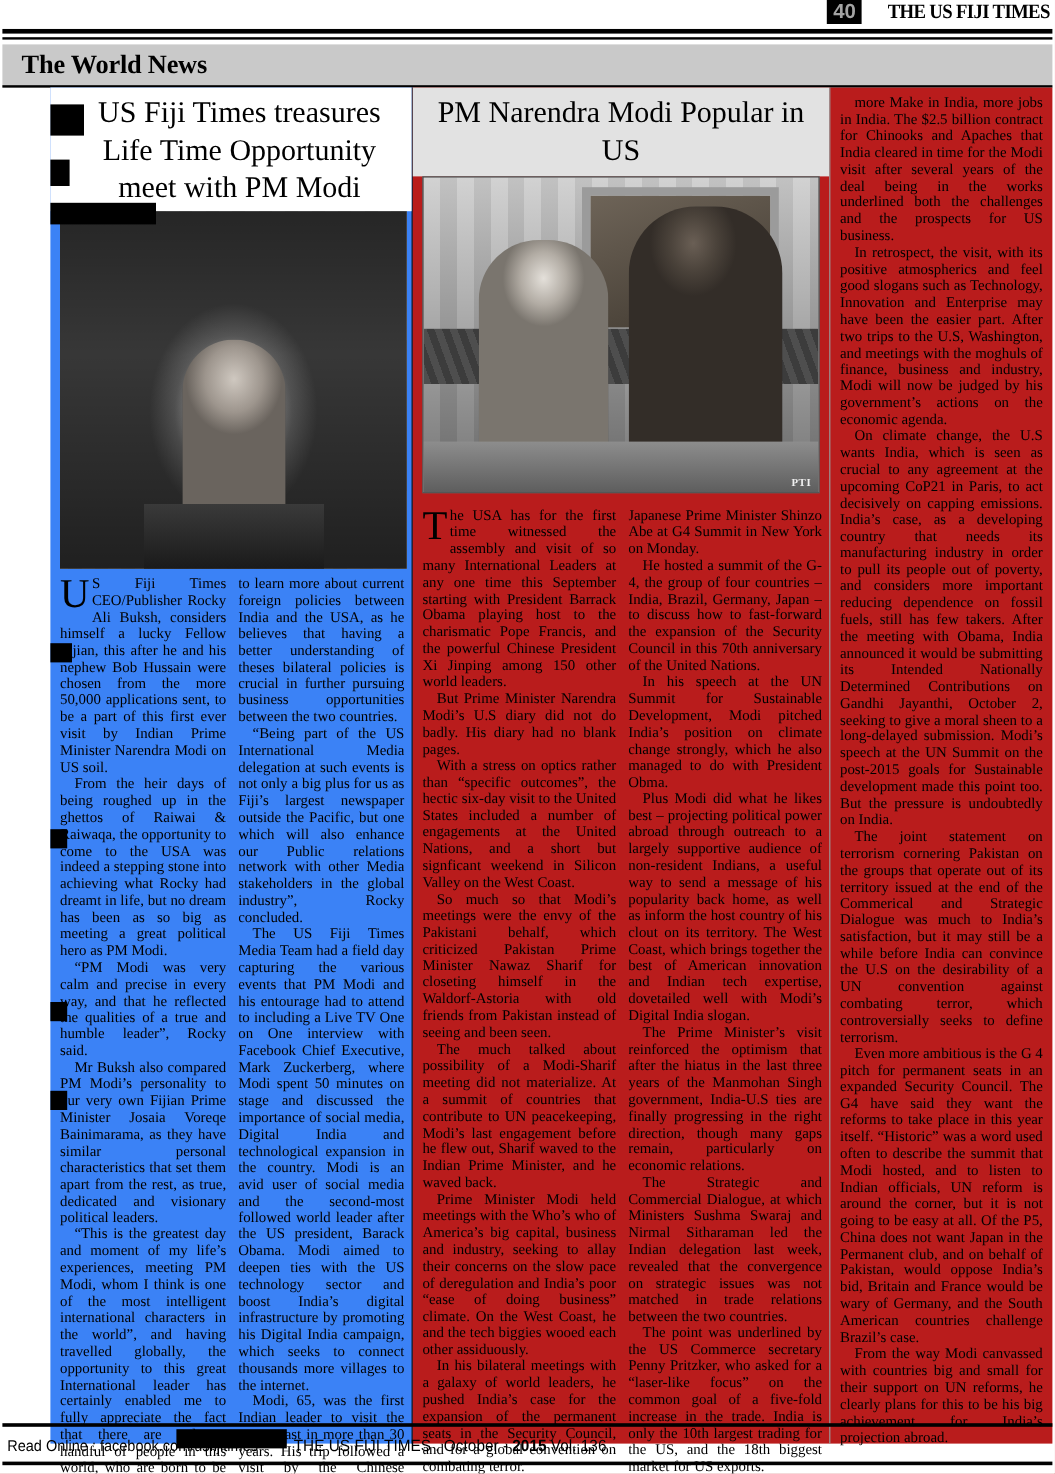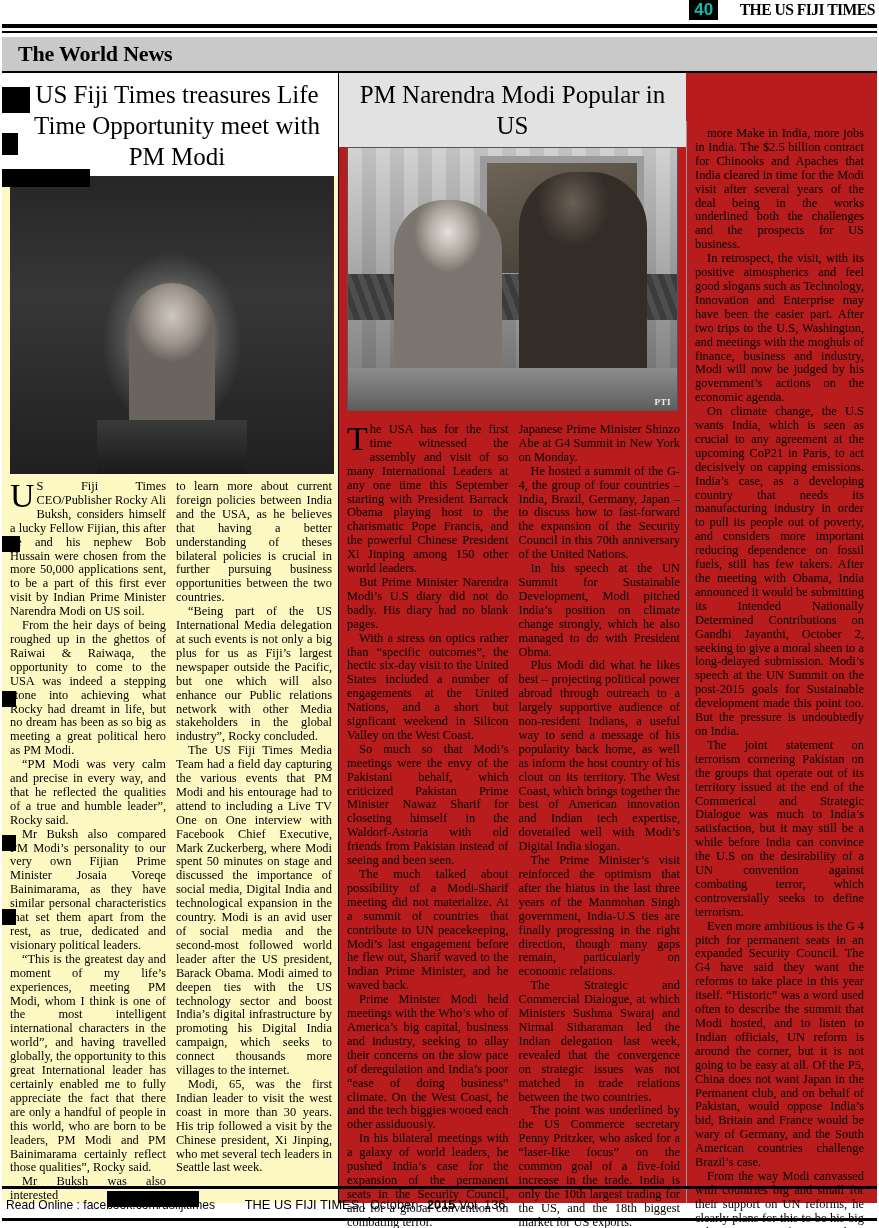--- a/index.html
+++ b/index.html
@@ -25,21 +25,21 @@
   .masthead-right {
     position: absolute;
     right: 4px;
     top: 0px;
     display: flex;
     align-items: baseline;
     gap: 10px;
   }
   .page-number {
     background: #000;
-    color: #14b8a6;
+    color: #a3a3a3;
     font-weight: bold;
     font-size: 17px;
     line-height: 20px;
     padding: 0 5px;
     font-family: "Liberation Sans", sans-serif;
   }
   .masthead-title {
     font-family: "Liberation Serif", serif;
     font-weight: bold;
     font-size: 17px;
@@ -79,25 +79,26 @@
   .page {
     position: relative;
     margin: 0 2px;
     height: 1130px;
     display: flex;
     gap: 0px;
   }
 
   .left-article {
     width: 337px;
-    background: #fef9c3;
+    background: #3b82f6;
     position: relative;
     padding: 0;
     border-right: 1px solid #000;
     box-sizing: border-box;
+    margin-left: 40px;
   }
   .right-article {
     flex: 1;
     background: #b91c1c;
     position: relative;
     box-sizing: border-box;
   }
 
   
   .headline-left {
@@ -181,21 +182,20 @@
   }
   .right-main {
     width: 347px;
     box-sizing: border-box;
   }
   .right-far {
     width: 186px;
     box-sizing: border-box;
     padding: 6px 8px 0 8px;
     border-left: 1px solid #9a9a9a;
-    margin-top: 48px;
   }
   .right-far p {
     margin: 0;
     font-size: 12.4px;
     line-height: 13.9px;
     text-align: justify;
     text-indent: 12px;
     hyphens: auto;
     -webkit-hyphens: auto;
   }

